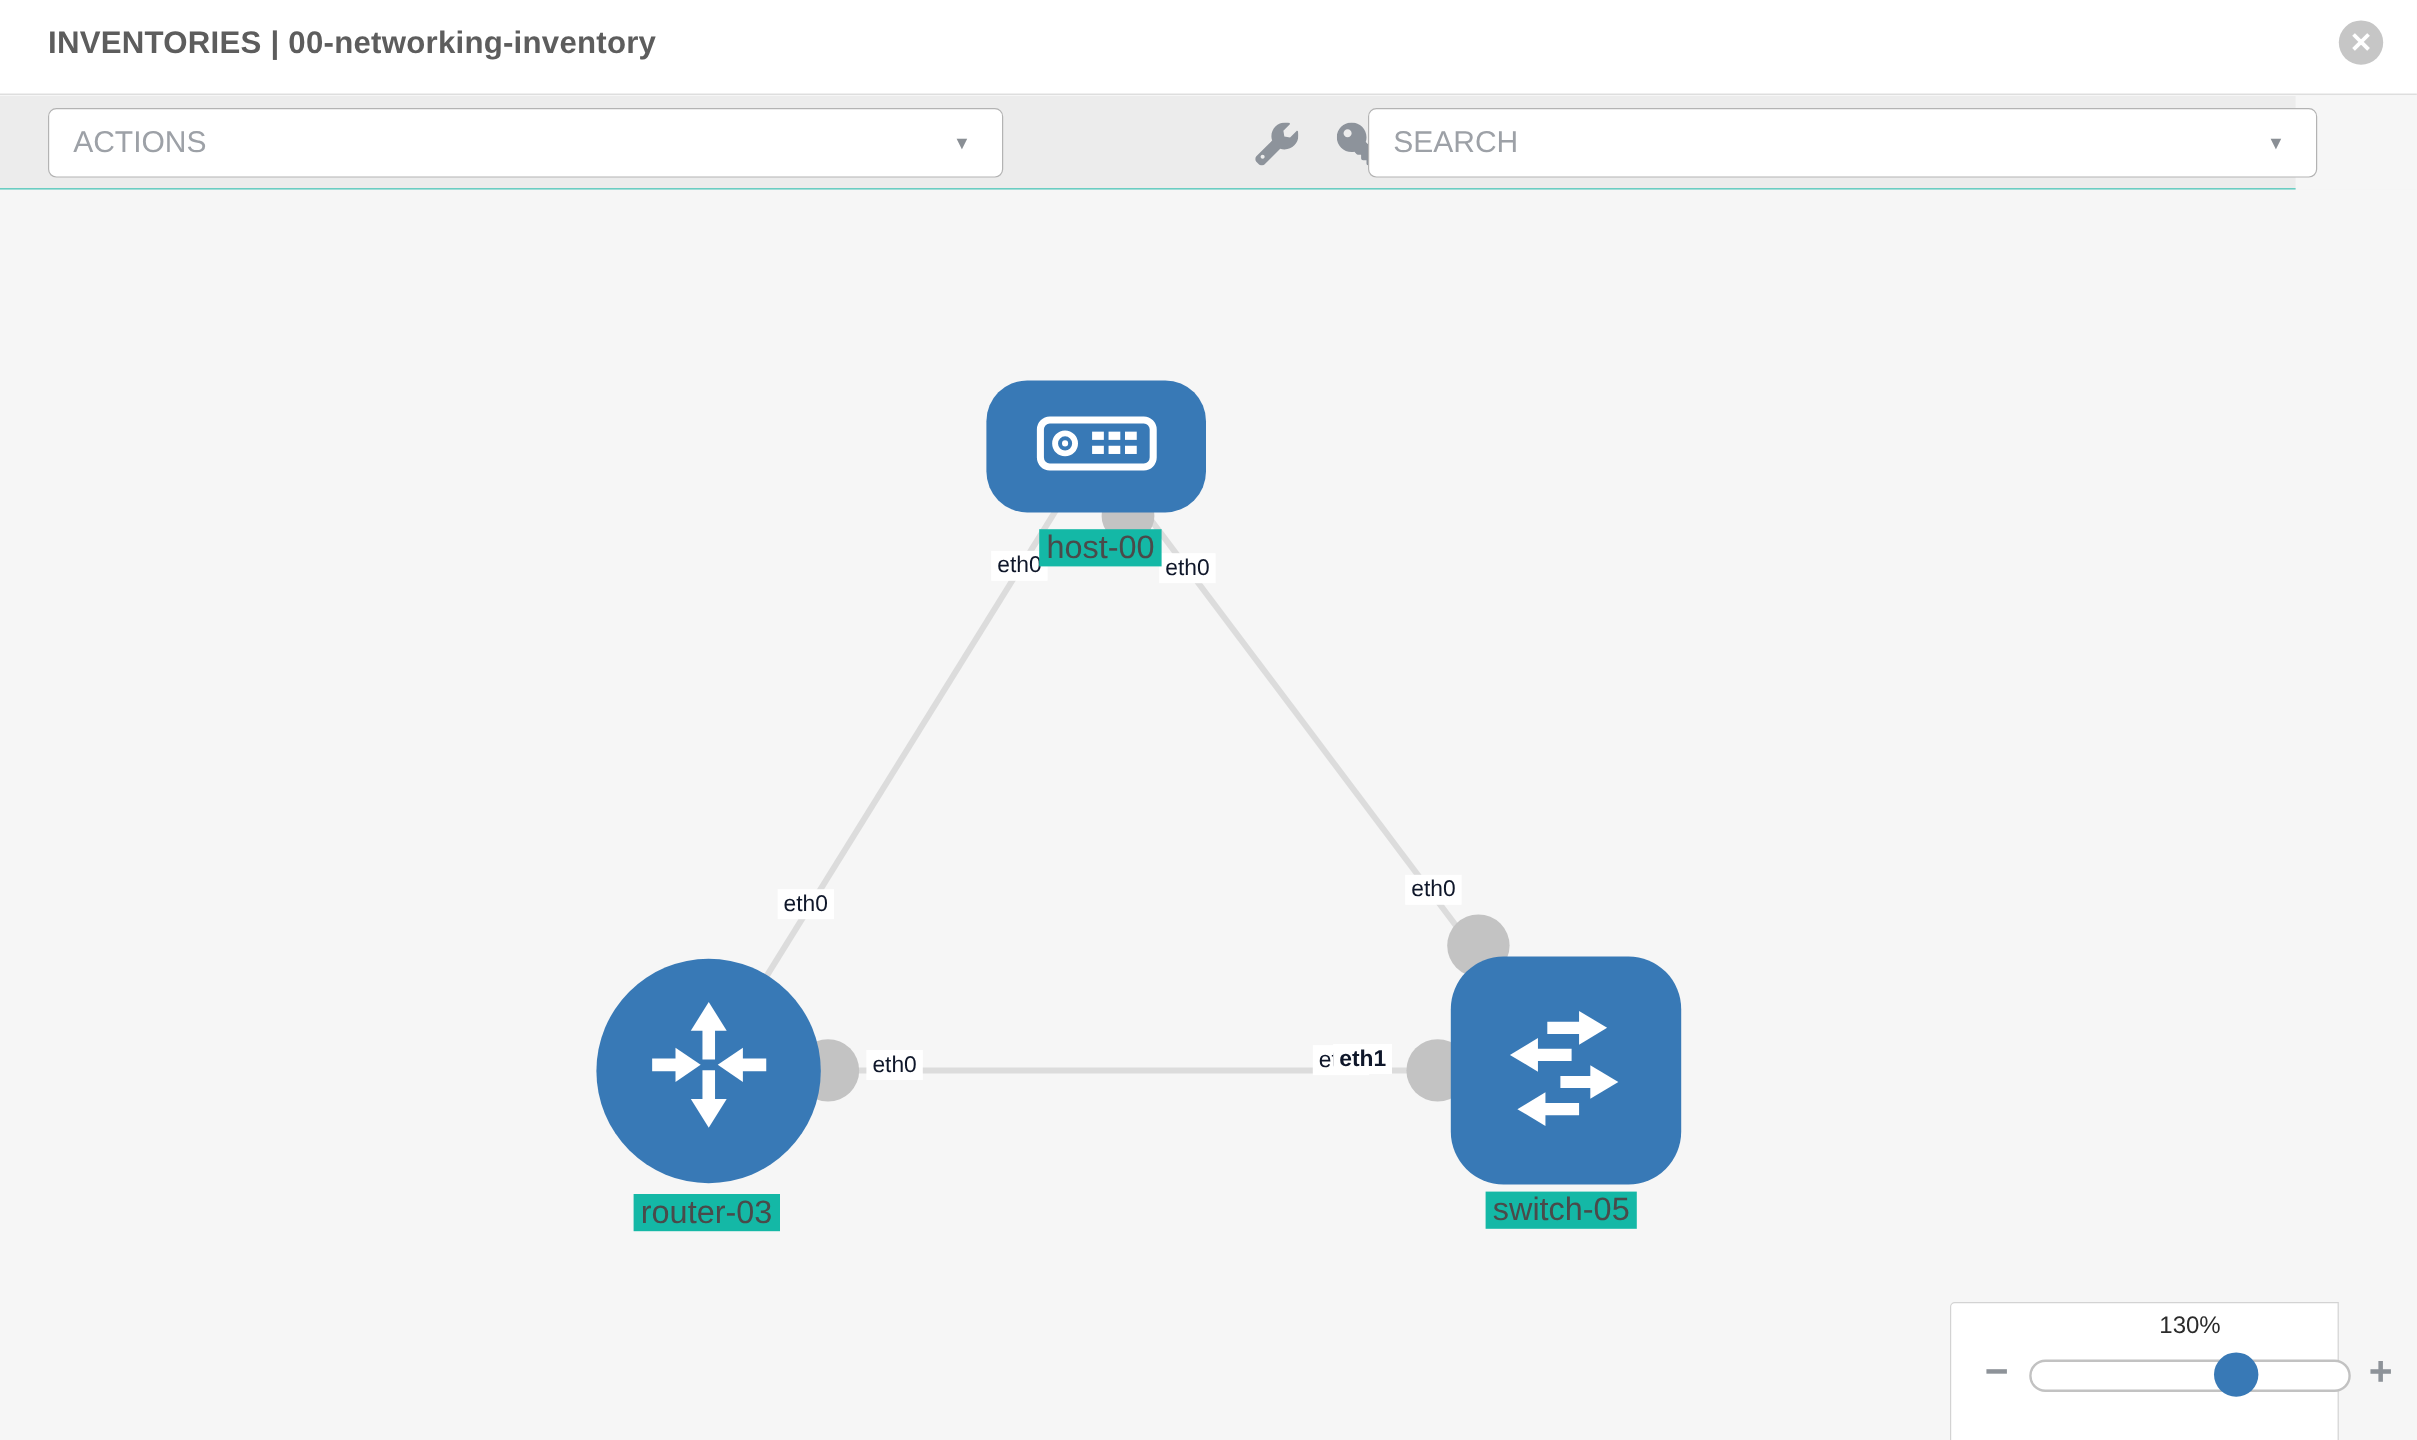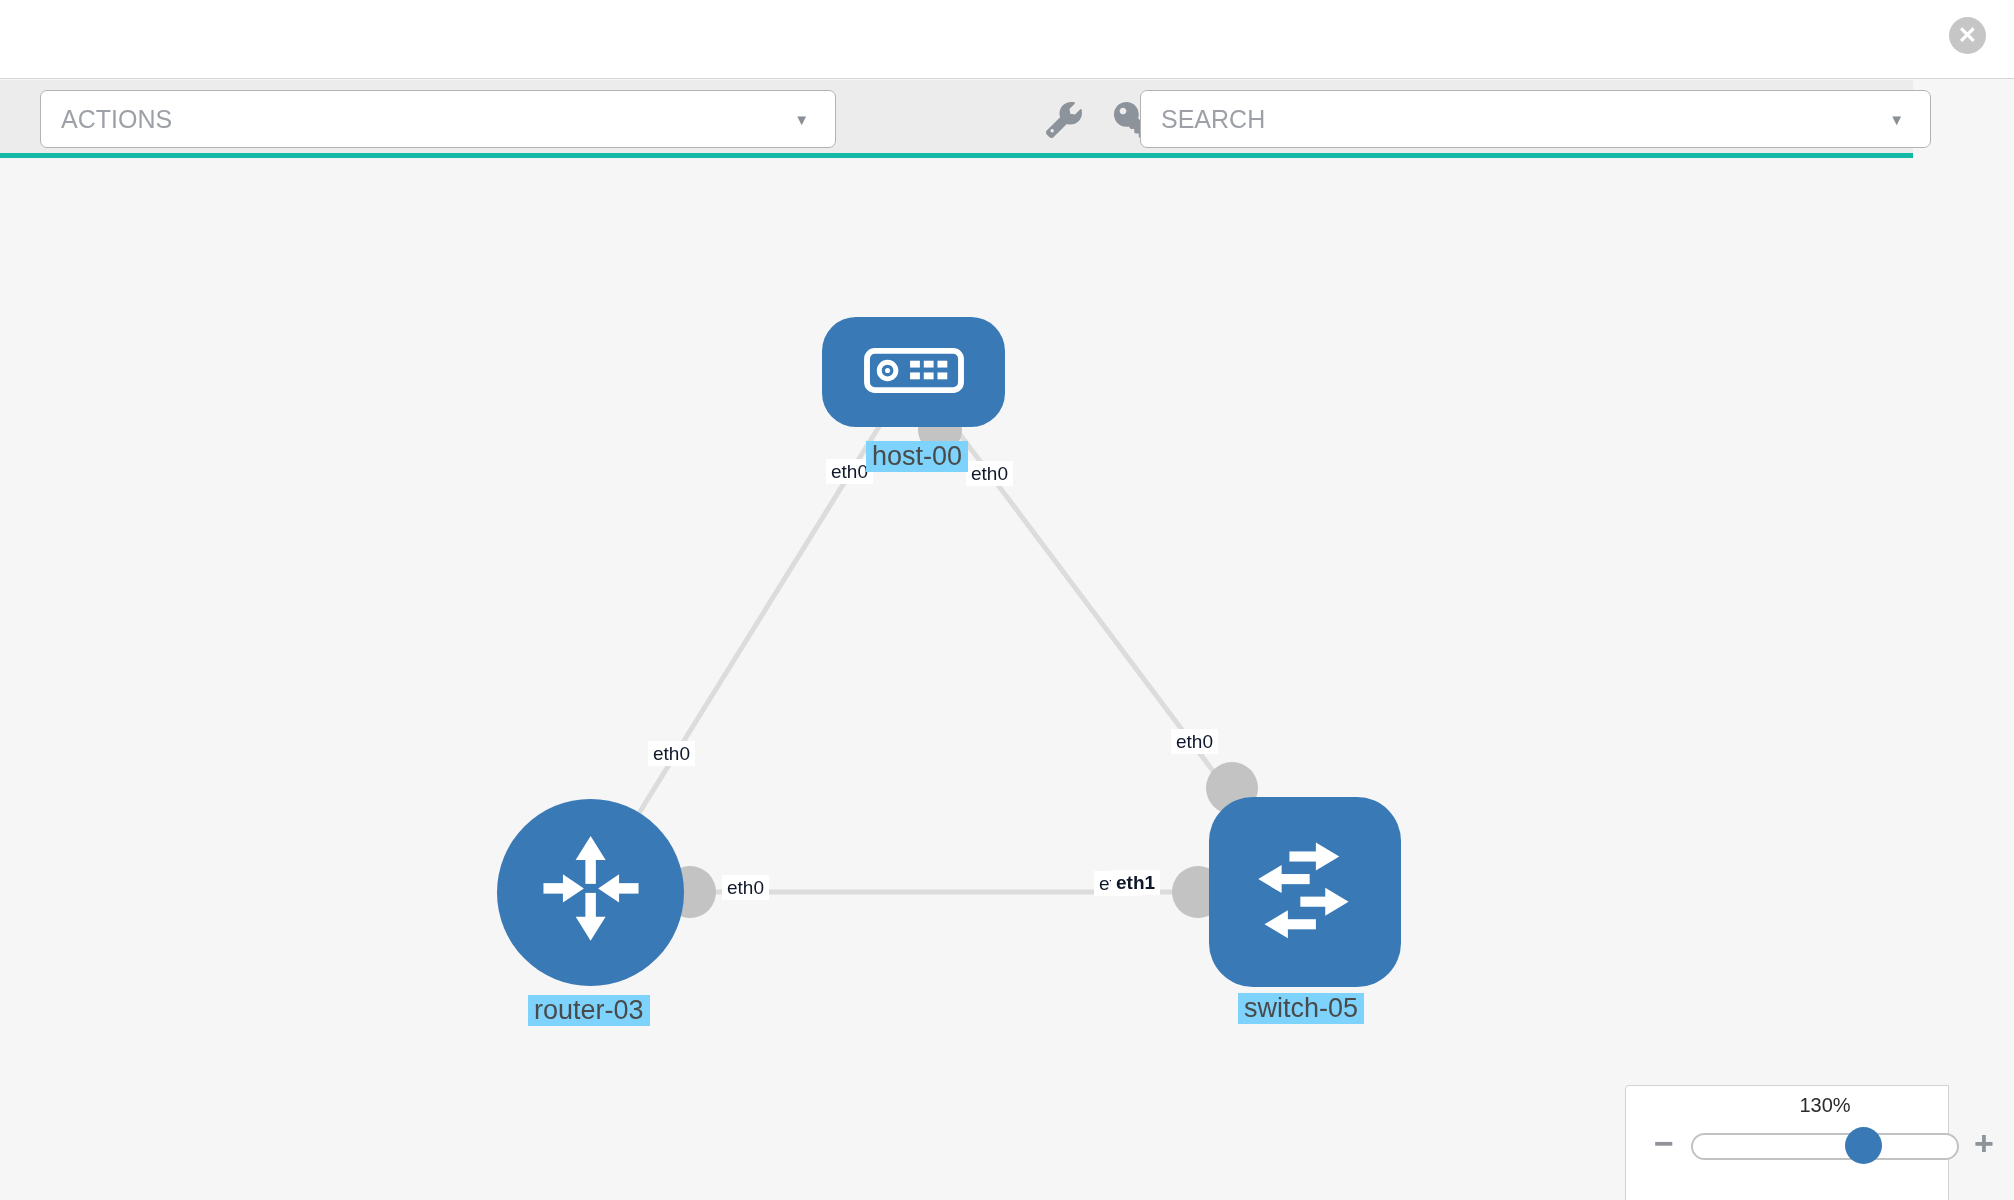--- a/index.html
+++ b/index.html
@@ -10,21 +10,21 @@
   .header { position:absolute; left:0; top:0; width:2014px; height:79px;
     background:#ffffff; border-bottom:1px solid #d6d6d6; }
   .page-title { position:absolute; left:40px; top:20px; font-size:26px;
     font-weight:bold; color:#5d5d5d; letter-spacing:0.2px; }
   .close-btn { position:absolute; right:28px; top:17px; width:37px; height:37px;
     border-radius:50%; background:#c6c6c6; color:#ffffff; font-size:23px;
     font-weight:bold; text-align:center; line-height:36px; cursor:pointer; }
 
   
   .toolbar { position:absolute; left:0; top:80px; width:1913px; height:78px;
-    background:#ececec; border-bottom:5px solid #14b8a6; }
+    background:#ececec; border-bottom:1px solid #14b8a6; }
   .select-box { position:absolute; top:10px; height:58px; background:#ffffff;
     border:1px solid #b3b3b3; border-radius:7px; }
   .select-box .sel-label { position:absolute; left:20px; top:14px;
     font-size:25px; color:#9da1a7; }
   .select-box .caret { position:absolute; right:26px; top:20px; font-size:15px;
     color:#8a8f95; }
   .actions-box { left:40px; width:796px; }
   .search-box { left:1140px; width:791px; }
   .tool-icon { position:absolute; top:22px; width:36px; height:36px; cursor:pointer; }
   .tool-icon svg { width:100%; height:100%; fill:#8d939b; }
@@ -36,21 +36,21 @@
   .canvas { position:absolute; left:0; top:158px; width:2014px; height:1042px;
     background:#f6f6f6; }
   .links-svg { position:absolute; left:0; top:0; z-index:1; }
   .node { position:absolute; z-index:2; background:#3879b6; display:flex;
     align-items:center; justify-content:center; cursor:pointer; }
   .node-host   { left:822px; top:159px; width:183px; height:110px; border-radius:34px; }
   .node-router { left:497px; top:641px; width:187px; height:187px; border-radius:50%; }
   .node-switch { left:1209px; top:639px; width:192px; height:190px; border-radius:44px; }
   .chip { position:absolute; z-index:3; background:#ffffff; color:#0f172a;
     font-size:19px; line-height:23px; padding:1px 5px; white-space:nowrap; }
-  .node-label { position:absolute; z-index:3; background:#7dd3fc; color:#4a4a4a;
+  .node-label { position:absolute; z-index:3; background:#14b8a6; color:#4a4a4a;
     font-size:27px; line-height:31px; padding:0 6px; white-space:nowrap; }
 
   
   .zoom-panel { position:absolute; left:1625px; top:1085px; width:324px;
     height:116px; background:#ffffff; border:1px solid #d3d3d3;
     border-radius:4px 0 0 0; z-index:5; }
   .zoom-level { position:absolute; left:65px; top:8px; width:268px;
     text-align:center; font-size:20px; color:#2b2b2b; }
   .zoom-minus, .zoom-plus { position:absolute; top:40px; font-size:34px;
     font-weight:bold; color:#8e9399; cursor:pointer; line-height:34px; }
@@ -58,20 +58,21 @@
   .zoom-plus { left:348px; }
   .zoom-track { position:absolute; left:65px; top:47px; width:268px; height:27px;
     background:#ffffff; border:2px solid #c2c2c2; border-radius:14px; cursor:pointer; }
   .zoom-handle { position:absolute; left:219px; top:41px; width:37px; height:37px;
     border-radius:50%; background:#3879b6; cursor:grab; }
 </style>
 </head>
 <body>
 
 <div class="header">
+  <div class="page-title">INVENTORIES | 00-networking-inventory</div>
   <div class="close-btn"><span>✕</span></div>
 </div>
 
 <div class="toolbar">
   <div class="select-box actions-box">
     <span class="sel-label">ACTIONS</span>
     <span class="caret">▼</span>
   </div>
 
   <div class="tool-icon wrench-btn">

